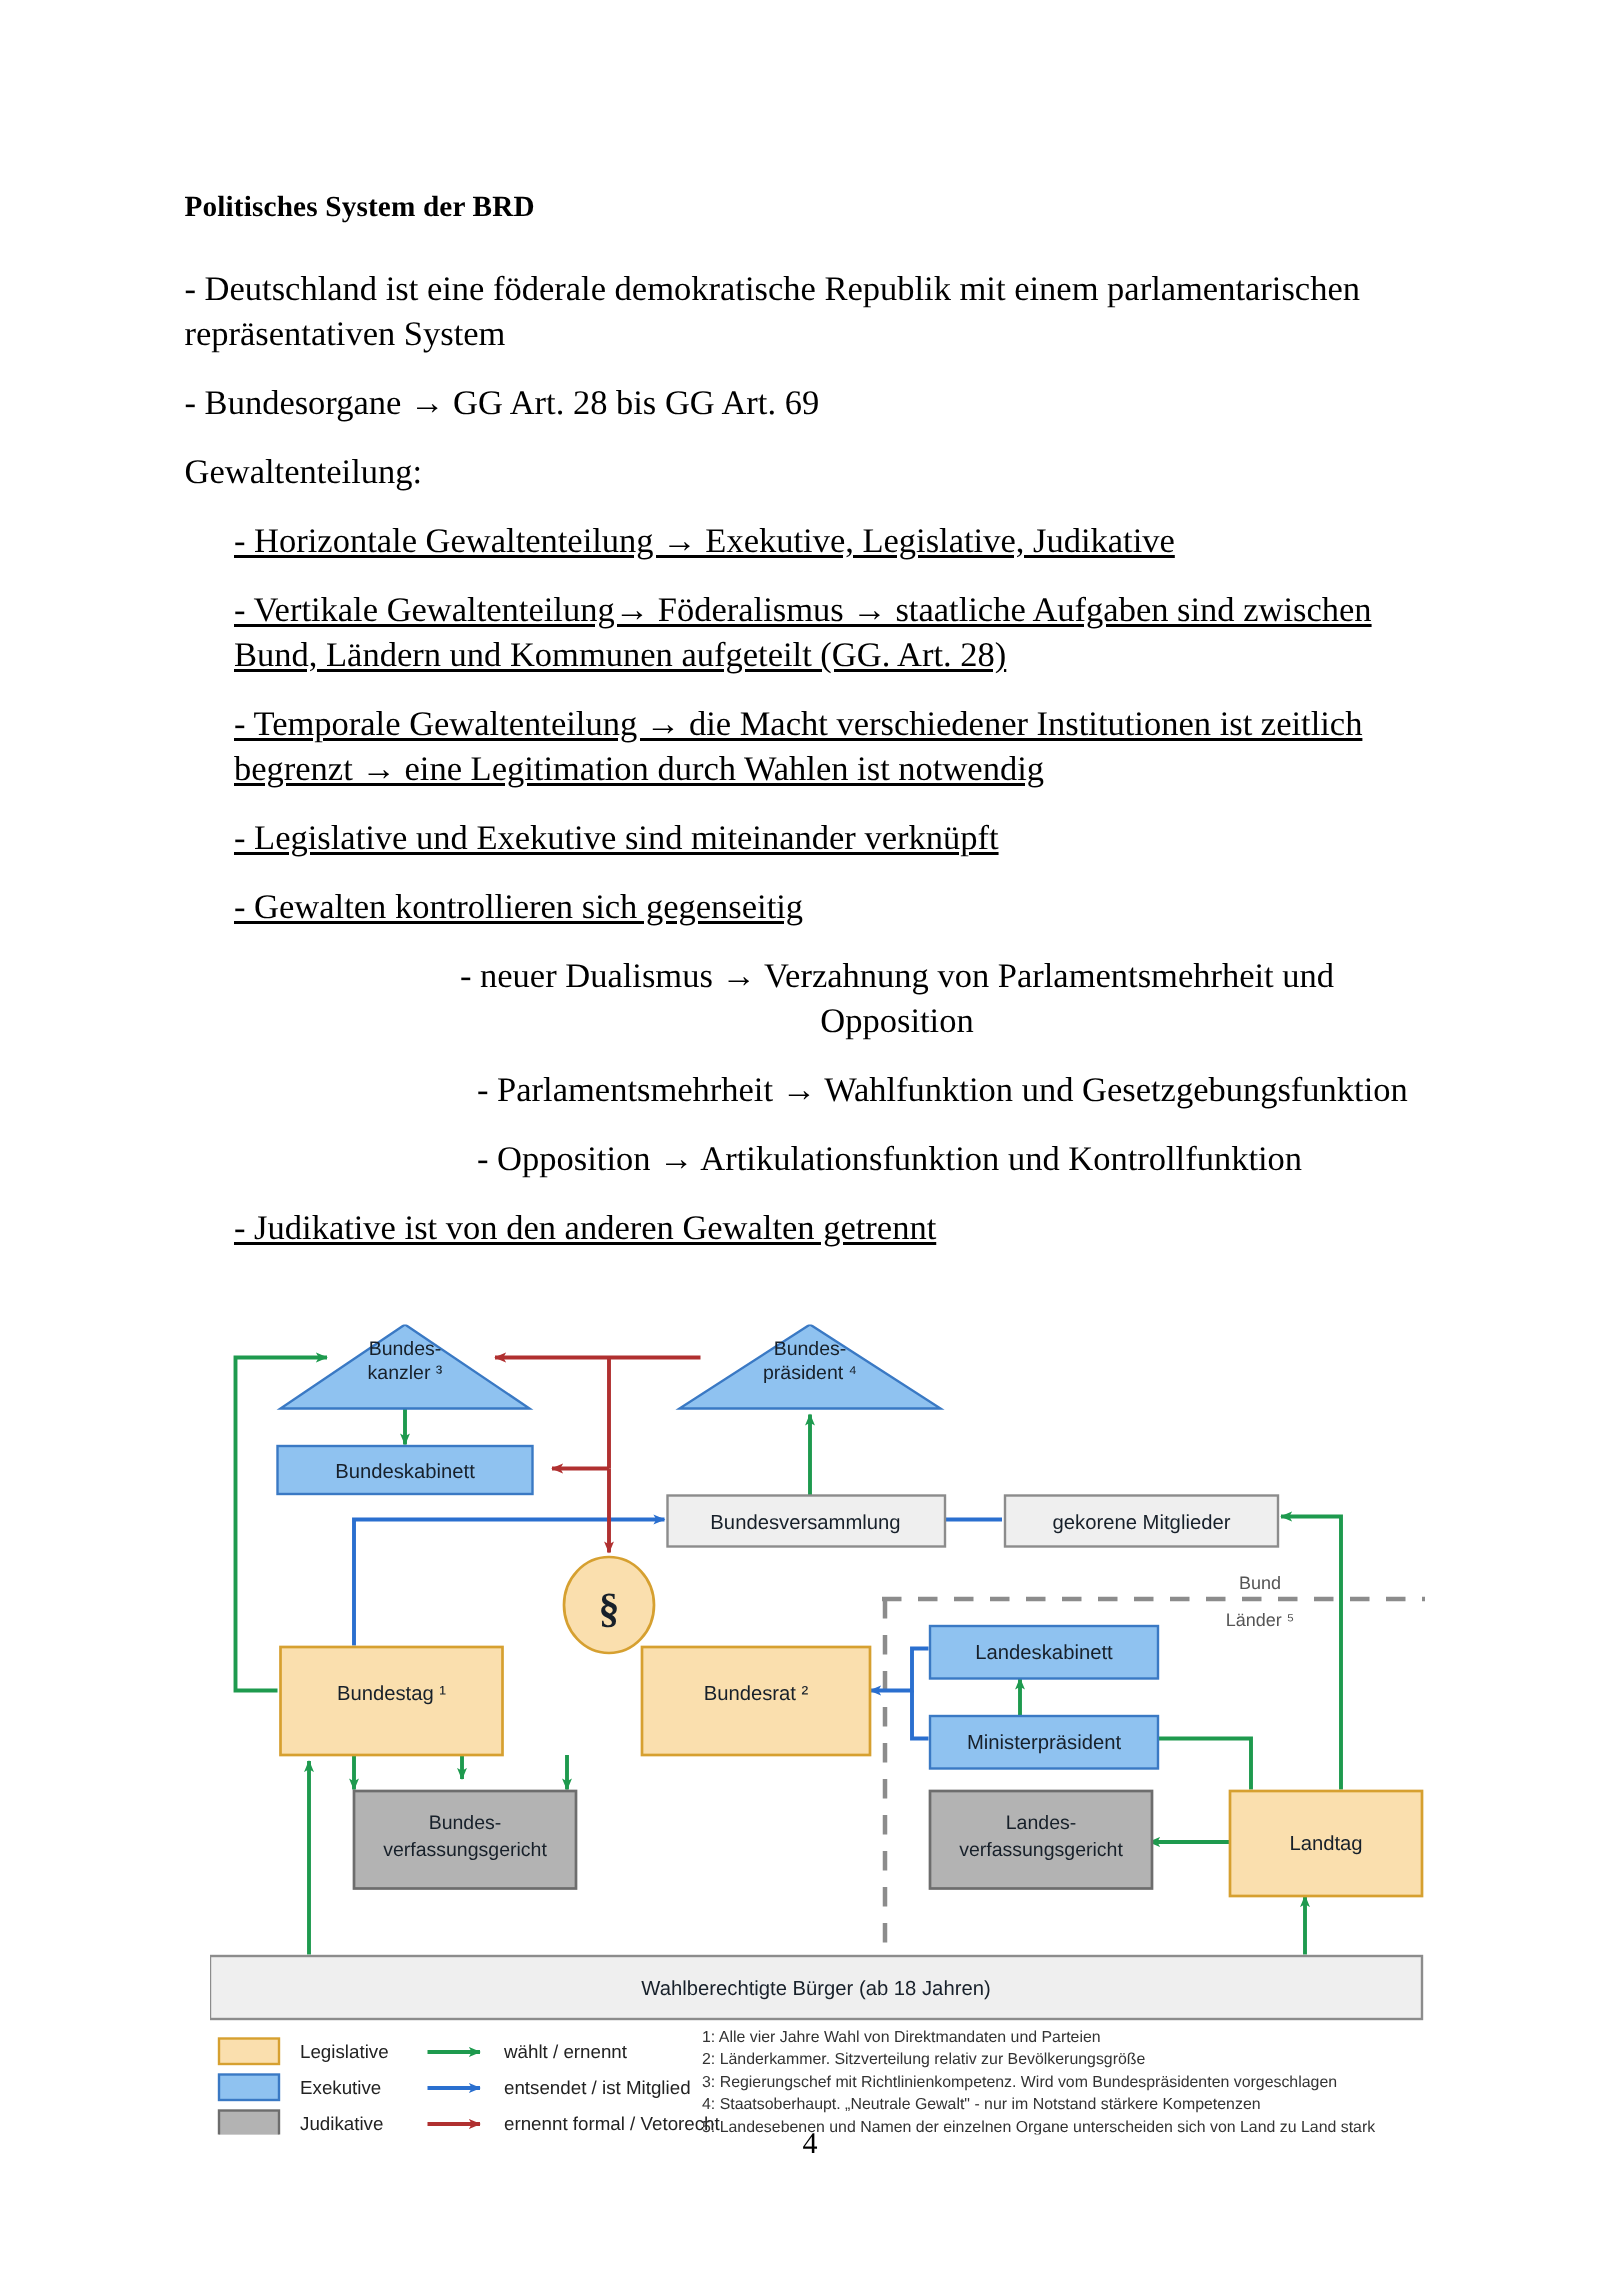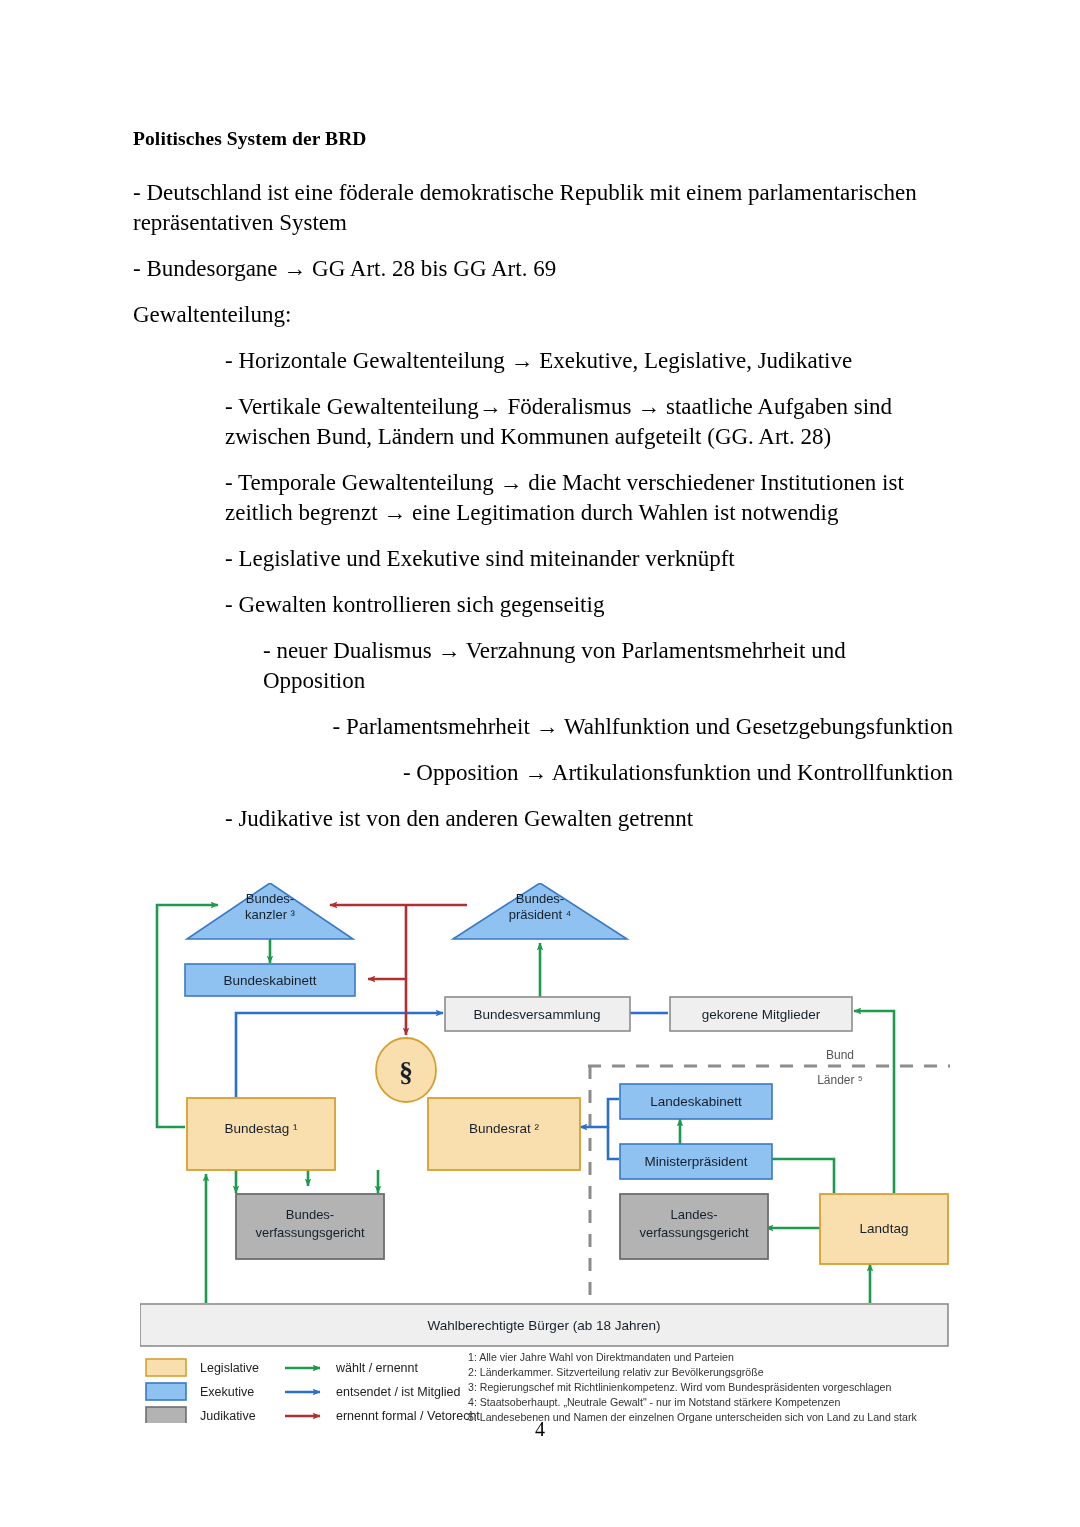--- a/index.html
+++ b/index.html
@@ -17,40 +17,40 @@
   .page {
     position: absolute;
     left: 0; top: 0;
     width: 1080px;
     height: 1527px;
   }
 
   
   .doc-body {
     position: absolute;
-    left: 133px;
+    left: 123px;
     top: 126px;
     width: 820px;
   }
   .doc-title {
     font-weight: bold;
     font-size: 19.5px;
     line-height: 26px;
     margin: 0 0 26px 0;
     letter-spacing: 0.1px;
   }
   .para {
     font-size: 23px;
     line-height: 30px;
     margin: 0 0 16px 0;
     text-indent: 0;
   }
-  .ind1 { margin-left: 92px; }
-  .ind2 { margin-left: 130px; }
-  .ind3 { margin-left: 195px; text-align: right; }
+  .ind1 { margin-left: 33px; text-decoration: underline; }
+  .ind2 { margin-left: 130px; text-align: center; }
+  .ind3 { margin-left: 195px; }
 
   
   .page-num {
     position: absolute;
     left: 0; right: 0;
     top: 1418px;
     text-align: center;
     font-size: 20px;
     font-family: "Liberation Serif", serif;
   }

